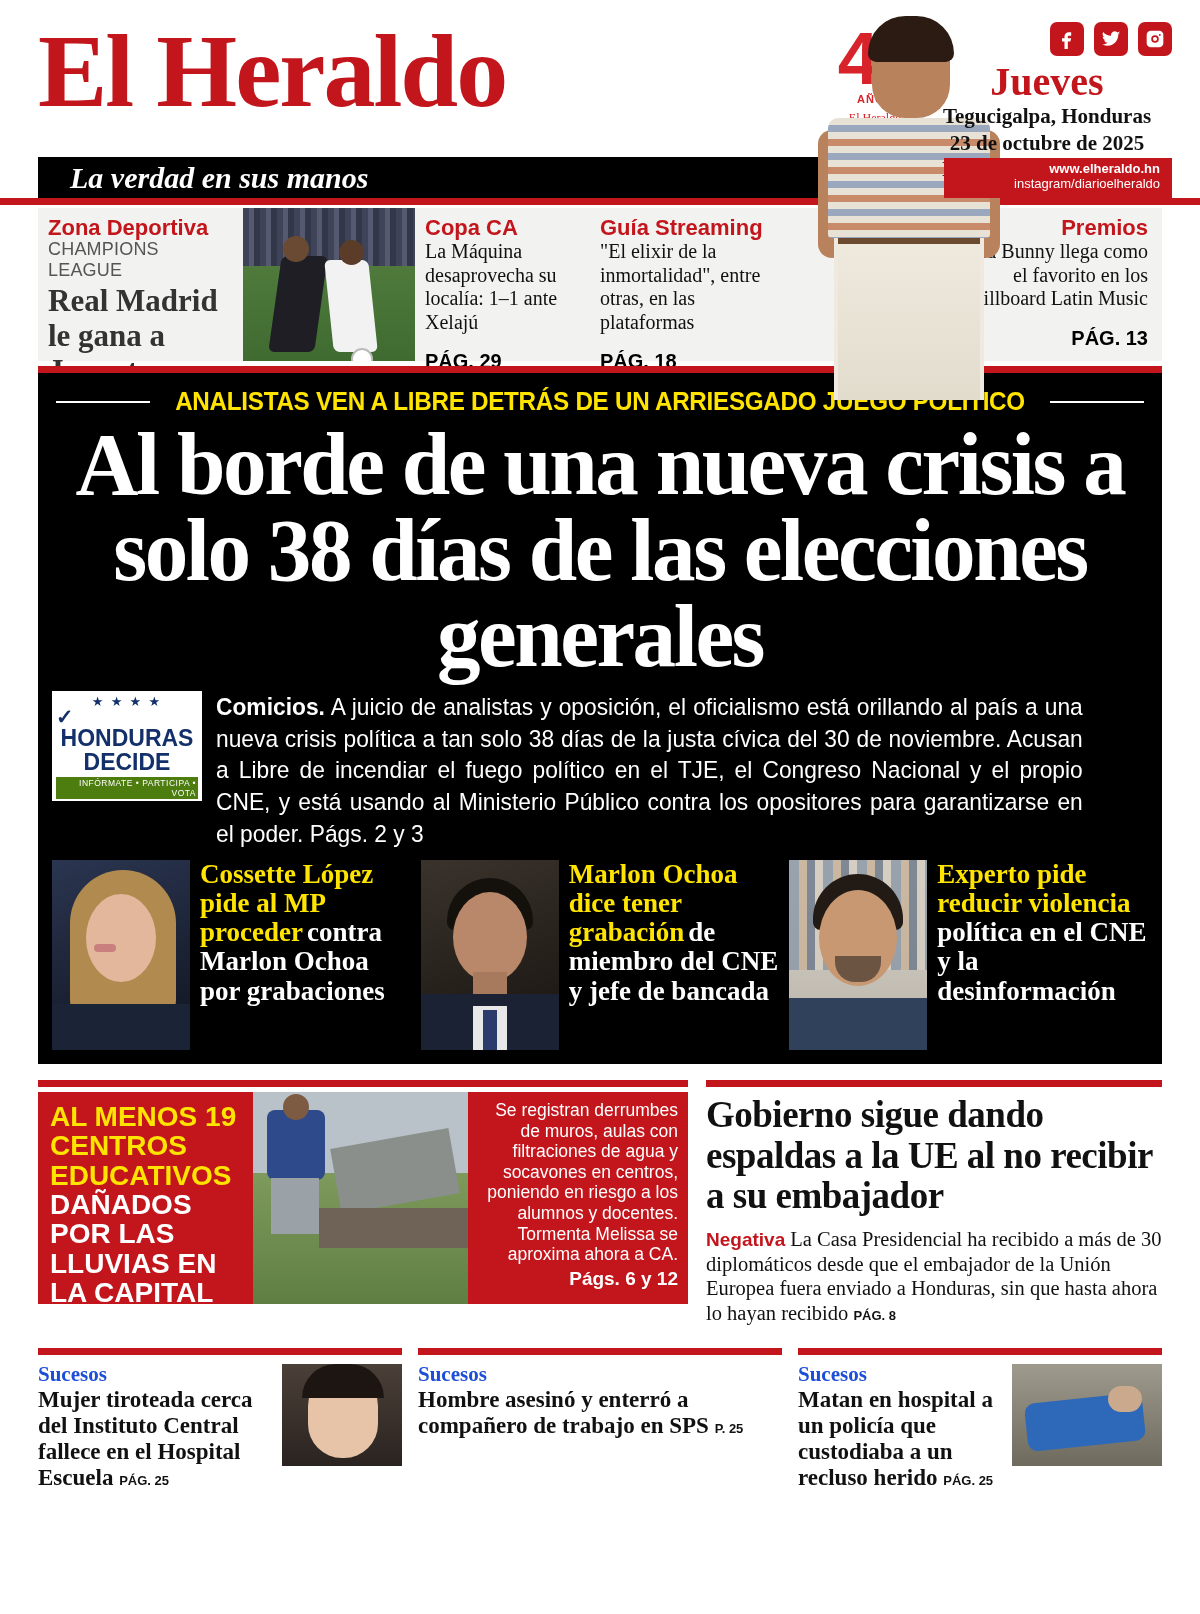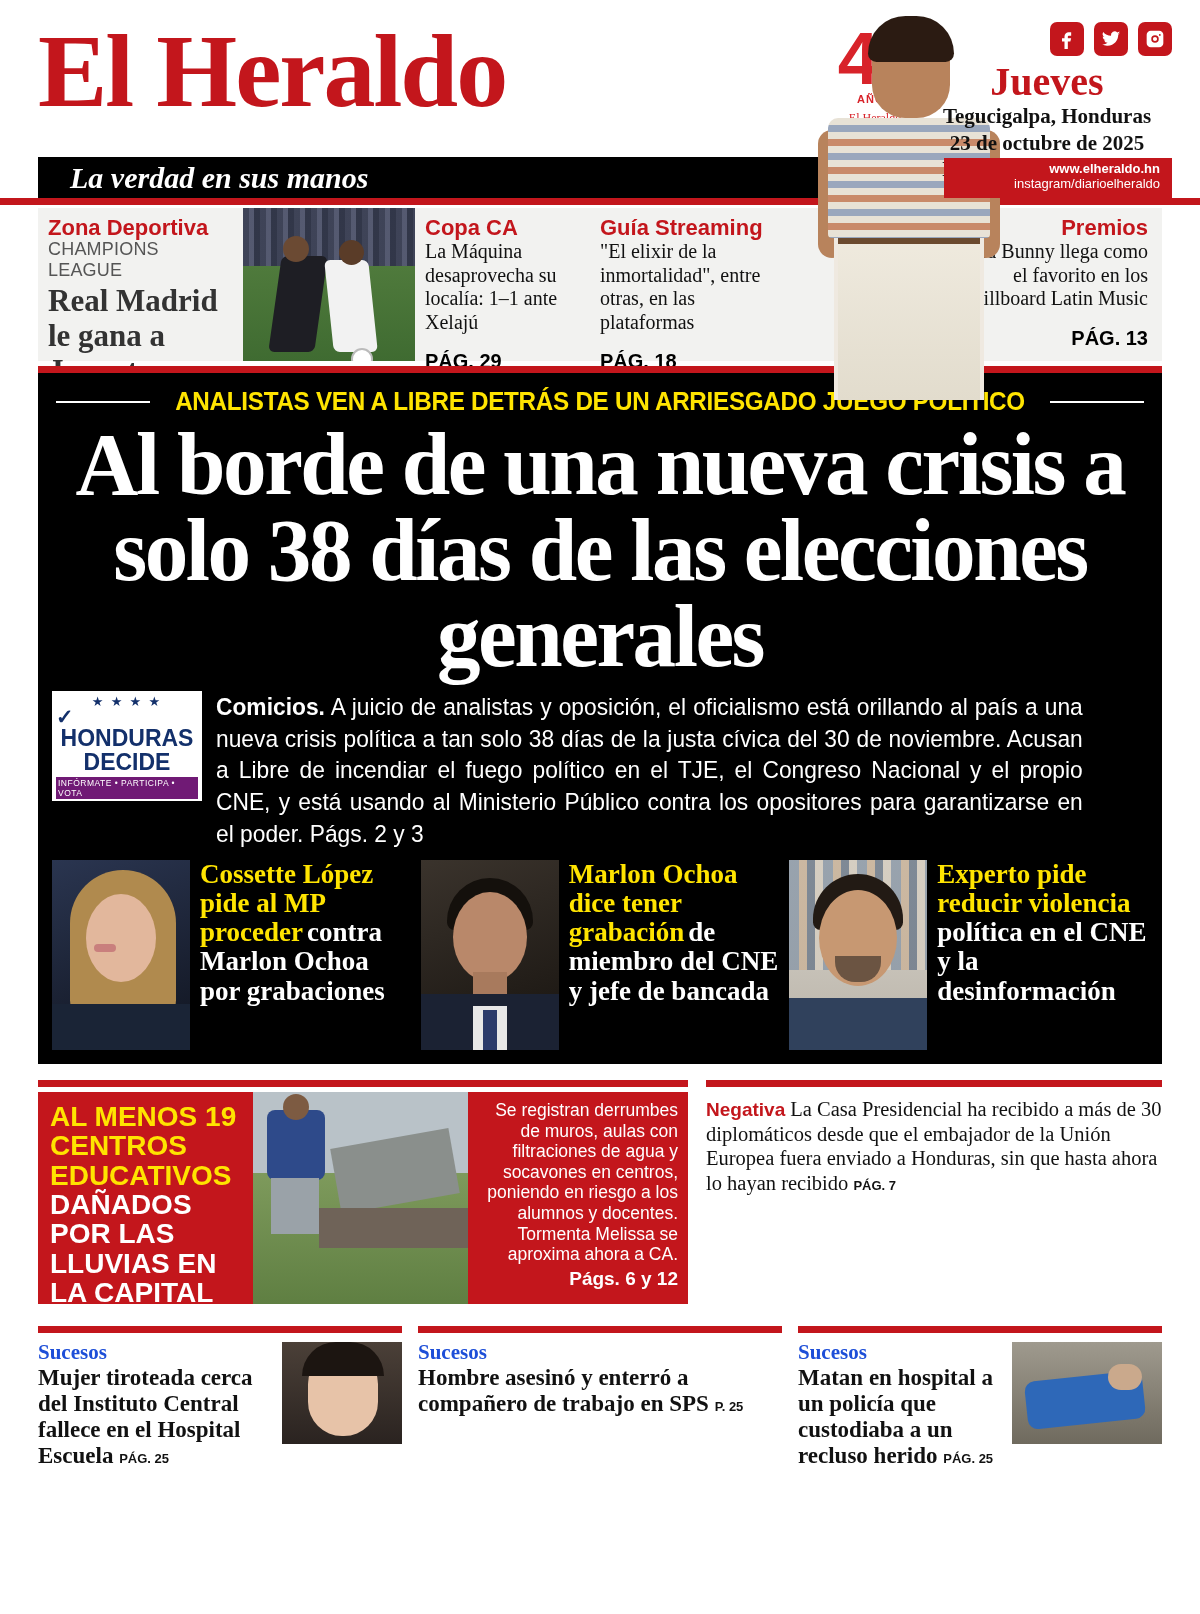--- a/index.html
+++ b/index.html
@@ -157,21 +157,21 @@
     transform: scaleX(.99);
   }
   .leadrow { display: flex; gap: 14px; align-items: flex-start; margin-top: 4px; }
   .hd-logo {
     width: 150px; flex: none; background: #fff; padding: 4px 4px 2px 4px;
   }
   .hd-stars { text-align: center; font-size: 13px; color: #13306b; letter-spacing: 2px; line-height: 1; }
   .hd-check { color: #13306b; font-weight: bold; font-size: 21px; line-height: .9; }
   .hd-l1 { color: #13306b; font-family: "Liberation Sans", sans-serif; font-weight: bold; font-size: 23px; text-align: center; line-height: 1; }
   .hd-l2 { color: #13306b; font-family: "Liberation Sans", sans-serif; font-weight: bold; font-size: 23px; text-align: center; line-height: 1.05; }
-  .hd-foot { background: #701a75; color: #fff; font-size: 8.5px; text-align: left; font-family: "Liberation Sans", sans-serif; letter-spacing: .5px; margin-top: 3px; padding: 1px 2px; }
+  .hd-foot { background: #4d7c0f; color: #fff; font-size: 8.5px; text-align: right; font-family: "Liberation Sans", sans-serif; letter-spacing: .5px; margin-top: 3px; padding: 1px 2px; }
   .lead {
     color: #fff; font-family: "Liberation Sans", sans-serif;
     font-size: 24.5px; line-height: 1.3; text-align: justify;
     transform: scaleX(.93); transform-origin: left top; width: 107.5%;
   }
   .lead b { font-weight: bold; }
 
   .cards { display: flex; gap: 10px; margin-top: 10px; }
   .card { flex: 1; display: flex; gap: 10px; }
   .card-photo { width: 138px; height: 190px; flex: none; overflow: hidden; position: relative; background:#222; }
@@ -420,23 +420,24 @@
         </div>
         <div class="ml-caption">
           <div>Se registran derrumbes de muros, aulas con filtraciones de agua y socavones en centros, poniendo en riesgo a los alumnos y docentes. Tormenta Melissa se aproxima ahora a CA.</div>
           <div class="ml-pages">Págs. 6 y 12</div>
         </div>
       </div>
     </div>
 
     <div class="mid-right">
       <div class="mr-rule"></div>
+      <div class="mr-head">Gobierno sigue dando espaldas a la UE al no recibir a su embajador</div>
       <div class="mr-body">
         <span class="neg">Negativa</span><span> La Casa Presidencial ha recibido a más de 30 diplomáticos desde que el embajador de la Unión Europea fuera enviado a Honduras, sin que hasta ahora lo hayan recibido</span>
-        <span class="mr-pg">PÁG. 7</span>
+        <span class="mr-pg">PÁG. 8</span>
       </div>
     </div>
   </div>
 
   <div class="bottom">
 
     <div class="sb-col b1">
       <div class="sb-rule"></div>
       <div class="sb-inner">
         <div class="sb-txt">

